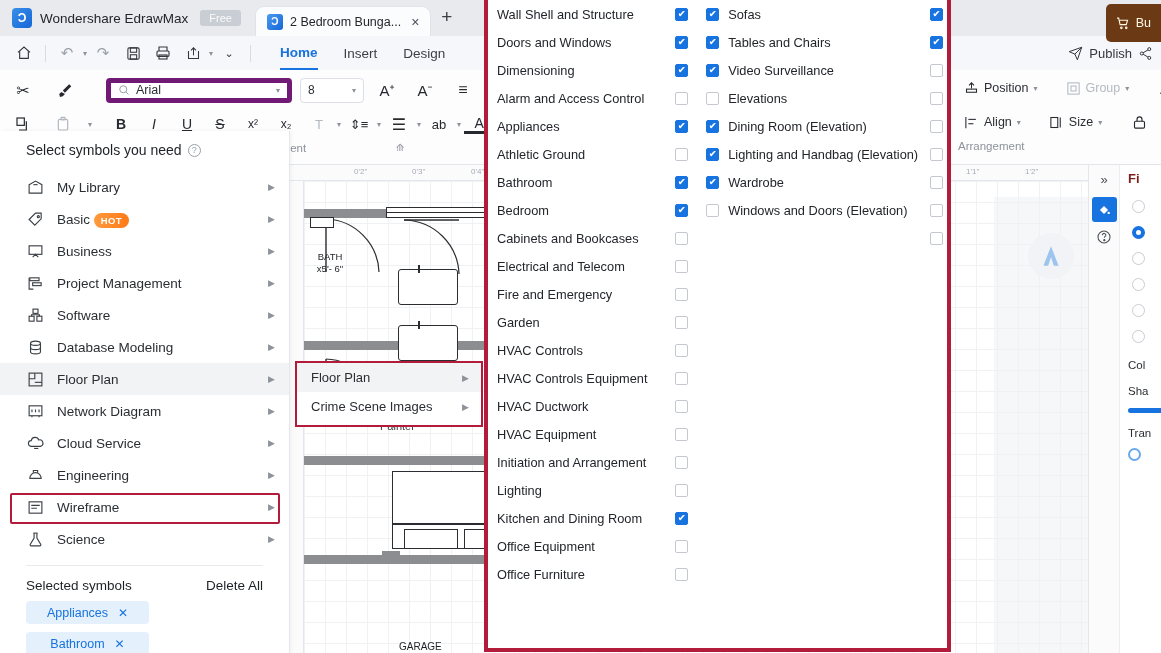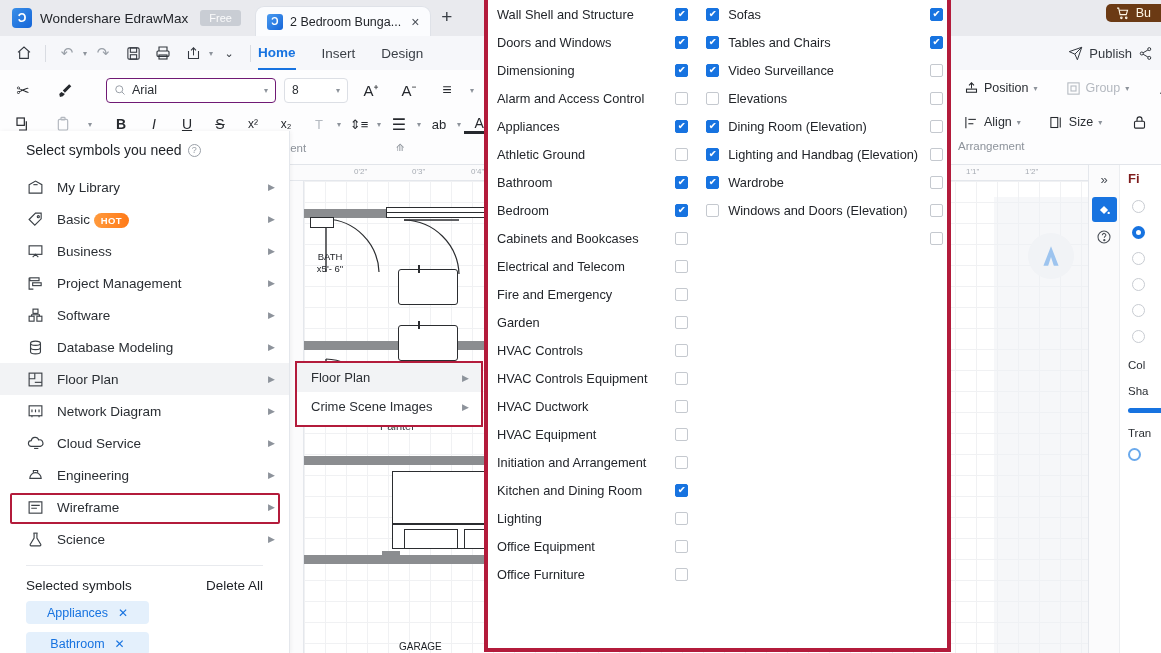--- a/index.html
+++ b/index.html
@@ -40,59 +40,59 @@
   .doc-logo {
     width:16px; height:16px; border-radius:3px;
     background:linear-gradient(135deg,#4a9bf0,#1565d8);
     display:flex;align-items:center;justify-content:center;color:#fff;font-size:10px;font-weight:bold;
   }
   .doc-title { font-size:12.5px; color:#23262b; max-width:118px; overflow:hidden; white-space:nowrap; }
   .tab-close { font-size:14px; color:#4a4f57; padding:0 3px; cursor:pointer; line-height:1;}
   .newtab { font-size:19px; color:#3a3f46; padding:0 10px 3px 10px; cursor:pointer; align-self:center;}
 
   .buy-btn {
-    position:absolute; right:0px; top:4px; height:18px;
+    position:absolute; right:0px; top:4px; height:38px;
     background:#6b3a14; color:#fff8e7; border-radius:5px 0 0 5px;
     display:flex; align-items:center; gap:6px; padding:0 10px;
     font-size:12.5px; z-index:6;
   }
 
   
   .qabar {
     position:absolute; left:0; top:36px; width:1161px; height:34px;
     background:#f6f7fa; display:flex; align-items:center; padding-left:10px; gap:2px;
   }
   .qa-ic {
     width:28px;height:26px;display:flex;align-items:center;justify-content:center;
     color:#33383f; font-size:15px; cursor:pointer;
   }
   .qa-ic.dim { color:#9aa0a8; }
   .qa-sep { width:1px;height:17px;background:#d9dce2;margin:0 5px; }
-  .ribbon-tabs { display:flex; align-items:center; gap:26px; height:34px;}
+  .ribbon-tabs { display:flex; align-items:center; gap:26px; margin-left:22px; height:34px;}
   .rtab { font-size:13.5px; color:#3a3f46; height:34px; display:flex; align-items:center; cursor:pointer;}
   .rtab.active { color:#1773e0; border-bottom:2.5px solid #1773e0; font-weight:600;}
   .pub-area {
     position:absolute; right:8px; top:36px; height:34px; display:flex;
     align-items:center; gap:6px; font-size:13px; color:#33383f;
   }
 
   
   .ribbon {
     position:absolute; left:0; top:70px; width:1161px; height:95px;
     background:#fdfdfe; border-bottom:1px solid #e2e5ea;
   }
   .rb-row { display:flex; align-items:center; }
   .rb-ic {
     width:30px;height:28px;display:flex;align-items:center;justify-content:center;
     font-size:16px; color:#26292e; cursor:pointer;
   }
   .rb-ic.dim { color:#b4b9c0; }
   .font-box {
-    display:flex;align-items:center; gap:6px; width:170px; height:25px;
-    border:1px solid #701a75; border-radius:4px; background:#fff; padding:0 7px;
+    display:flex;align-items:center; gap:6px; width:186px; height:25px;
+    border:5px solid #701a75; border-radius:4px; background:#fff; padding:0 7px;
     font-size:12.5px; color:#2a2e33;
   }
   .size-box {
     display:flex;align-items:center; width:64px; height:25px;
     border:1px solid #dcdfe5; border-radius:4px; background:#fff; padding:0 7px;
     font-size:12px; color:#2a2e33; justify-content:space-between;
   }
   .caret { font-size:8px; color:#8d939b; }
   .grp-label { font-size:11.5px; color:#8d939b; }
 
@@ -803,26 +803,26 @@
           </div>
           <div class="dd-row">
             <span class="lbl">HVAC Equipment</span>
             <span class="cb"></span>
           </div>
           <div class="dd-row">
             <span class="lbl">Initiation and Arrangement</span>
             <span class="cb"></span>
           </div>
           <div class="dd-row">
+            <span class="lbl">Lighting</span>
+            <span class="cb"></span>
+          </div>
+          <div class="dd-row">
             <span class="lbl">Kitchen and Dining Room</span>
             <span class="cb on"></span>
-          </div>
-          <div class="dd-row">
-            <span class="lbl">Lighting</span>
-            <span class="cb"></span>
           </div>
           <div class="dd-row">
             <span class="lbl">Office Equipment</span>
             <span class="cb"></span>
           </div>
           <div class="dd-row">
             <span class="lbl">Office Furniture</span>
             <span class="cb"></span>
           </div>
         </div>

